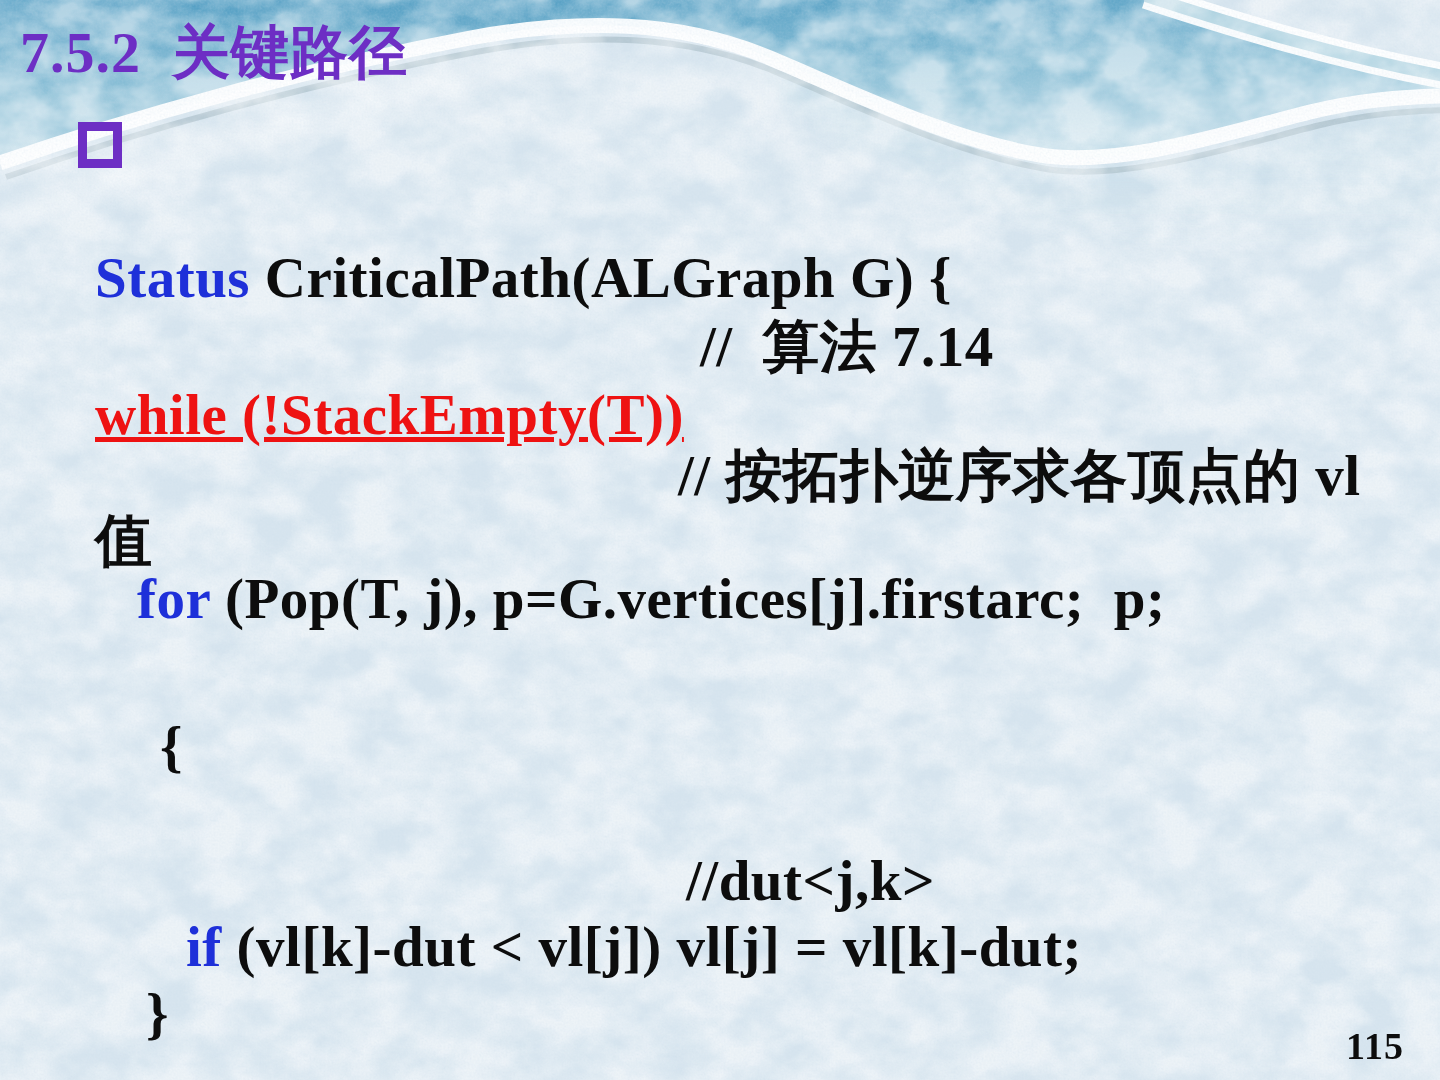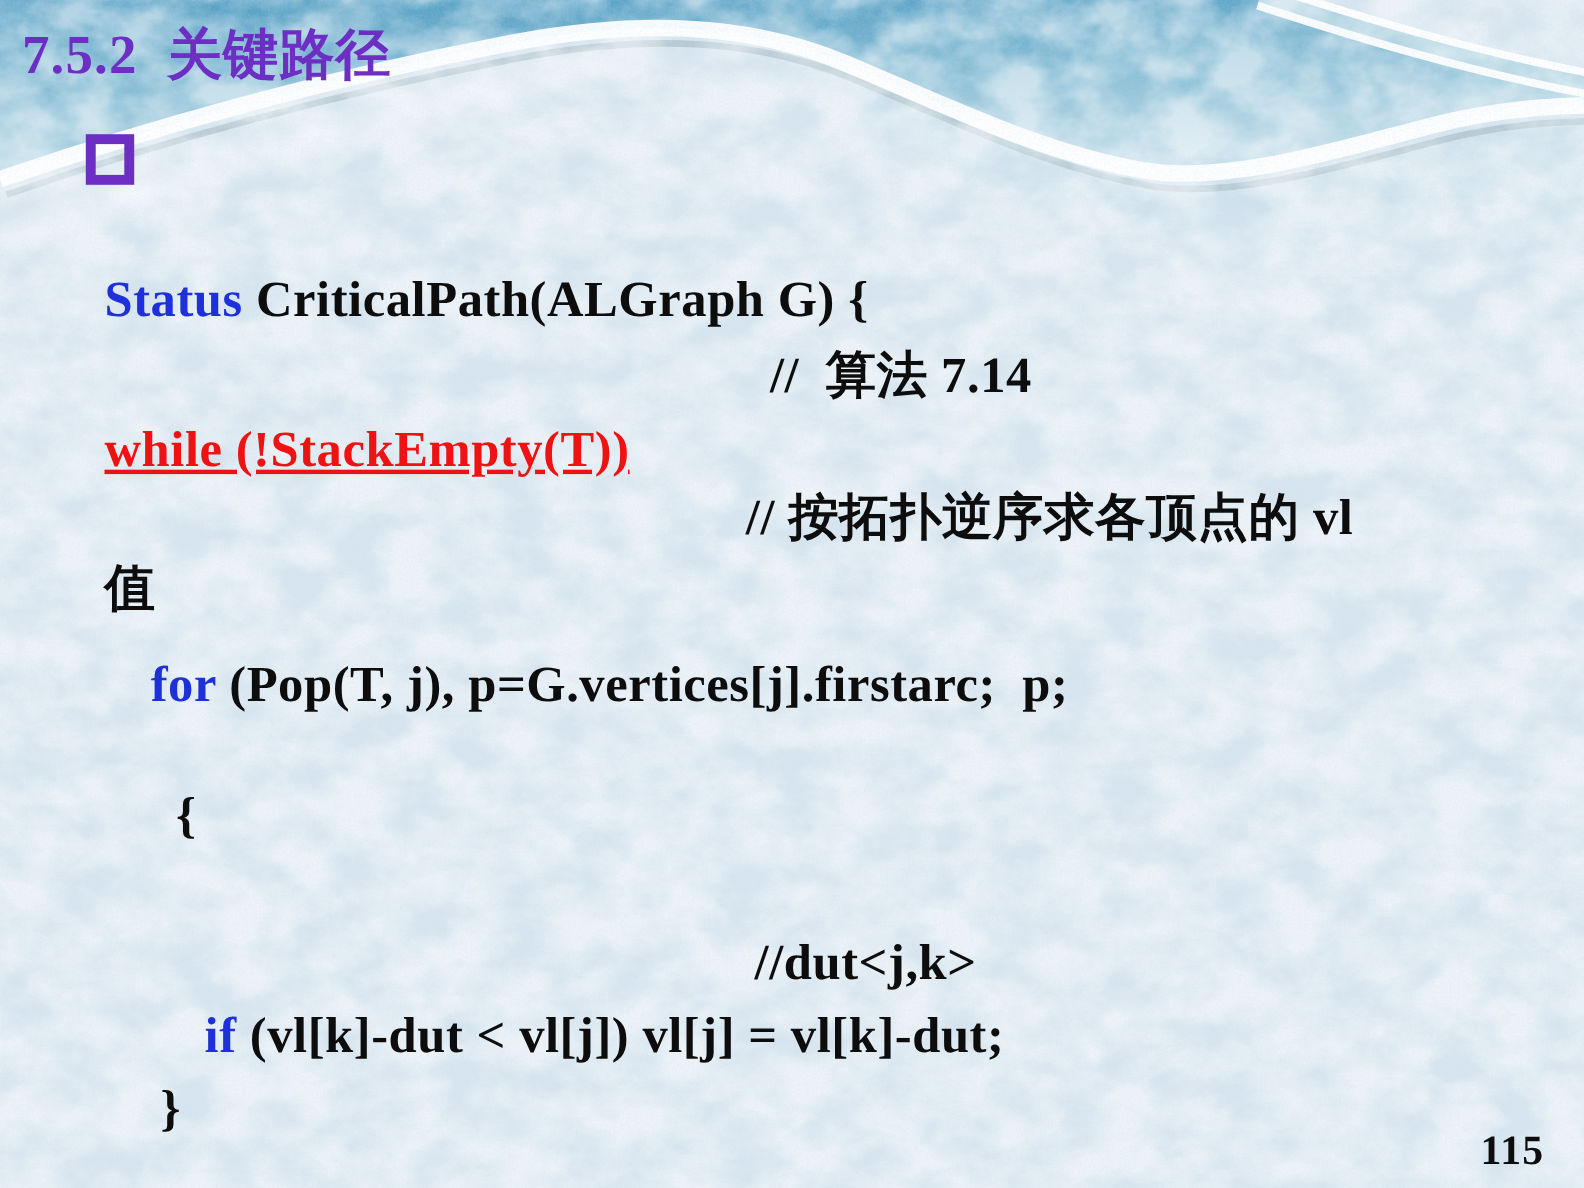--- a/index.html
+++ b/index.html
@@ -6,39 +6,39 @@
   .slide{
     position:relative;
     width:1440px;height:1080px;
     overflow:hidden;
     background:#d7e5ef;
     font-family:"Liberation Serif","DejaVu Serif",serif;
   }
   .bg-art{position:absolute;inset:0;z-index:0;}
   .txt{position:absolute;z-index:2;font-weight:bold;line-height:1.08;white-space:pre;}
   .section-heading{
-    left:20px;top:22px;font-size:50px;letter-spacing:1px;color:var(--purple);
+    left:20px;top:22px;font-size:58px;letter-spacing:1px;color:var(--purple);
   }
   .chapter-heading{
     left:946px;top:12px;font-size:54px;letter-spacing:2px;color:var(--purple);
   }
   .bullet-marker{
     position:absolute;z-index:2;
     left:78px;top:122px;width:26px;height:28px;
     border:9px solid var(--purple);
     background:transparent;
   }
   .bullet-text{
     left:152px;top:112px;font-size:57px;letter-spacing:2px;color:var(--purple);
   }
   .code-layer{position:absolute;inset:0;z-index:2;}
   .code-line{
     position:absolute;
     font-family:"Liberation Serif","DejaVu Serif",serif;
-    font-weight:bold;font-size:46px;line-height:1;
+    font-weight:bold;font-size:57px;line-height:1;
     color:var(--ink);white-space:pre;letter-spacing:0.5px;
   }
   .seg-blue{color:var(--kwblue);}
   .seg-red{color:var(--kwred);text-decoration:underline;}
   .seg-black{color:var(--ink);}
   .page-number{
     left:1346px;top:1026px;font-size:38px;color:var(--ink);letter-spacing:1px;
   }
 </style>
 </head>
@@ -112,21 +112,21 @@
 
 
   <div class="bullet-marker"></div>
 
   <div class="code-layer">
       <div class="code-line" style="left: 95px; top: 249px;"><span class="seg-blue">Status</span><span class="seg-black"> CriticalPath(ALGraph G) {</span></div>
       <div class="code-line" style="left: 700px; top: 318px;"><span class="seg-black">//  算法 7.14</span></div>
       <div class="code-line" style="left: 95px; top: 386px;"><span class="seg-red">while (!StackEmpty(T))</span></div>
       <div class="code-line" style="left: 678px; top: 447px;"><span class="seg-black">// 按拓扑逆序求各顶点的 vl</span></div>
       <div class="code-line" style="left: 95px; top: 512px;"><span class="seg-black">值</span></div>
-      <div class="code-line" style="left: 137px; top: 599px;"><span class="seg-blue">for</span><span class="seg-black"> (Pop(T, j), p=G.vertices[j].firstarc;  p;</span></div>
+      <div class="code-line" style="left: 137px; top: 570px;"><span class="seg-blue">for</span><span class="seg-black"> (Pop(T, j), p=G.vertices[j].firstarc;  p;</span></div>
       <div class="code-line" style="left: 160px; top: 718px;"><span class="seg-black">{</span></div>
       <div class="code-line" style="left: 686px; top: 852px; font-family: Liberation Serif, serif;"><span class="seg-black">//dut&lt;j,k&gt;</span></div>
       <div class="code-line" style="left: 170px; top: 918px; margin-left: 16px;"><span class="seg-blue">if</span><span class="seg-black"> (vl[k]-dut &lt; vl[j]) vl[j] = vl[k]-dut;</span></div>
       <div class="code-line" style="left: 146px; top: 985px;"><span class="seg-black">}</span></div>
     </div>
 
   <div class="txt page-number">115</div>
 
 </div>
 

